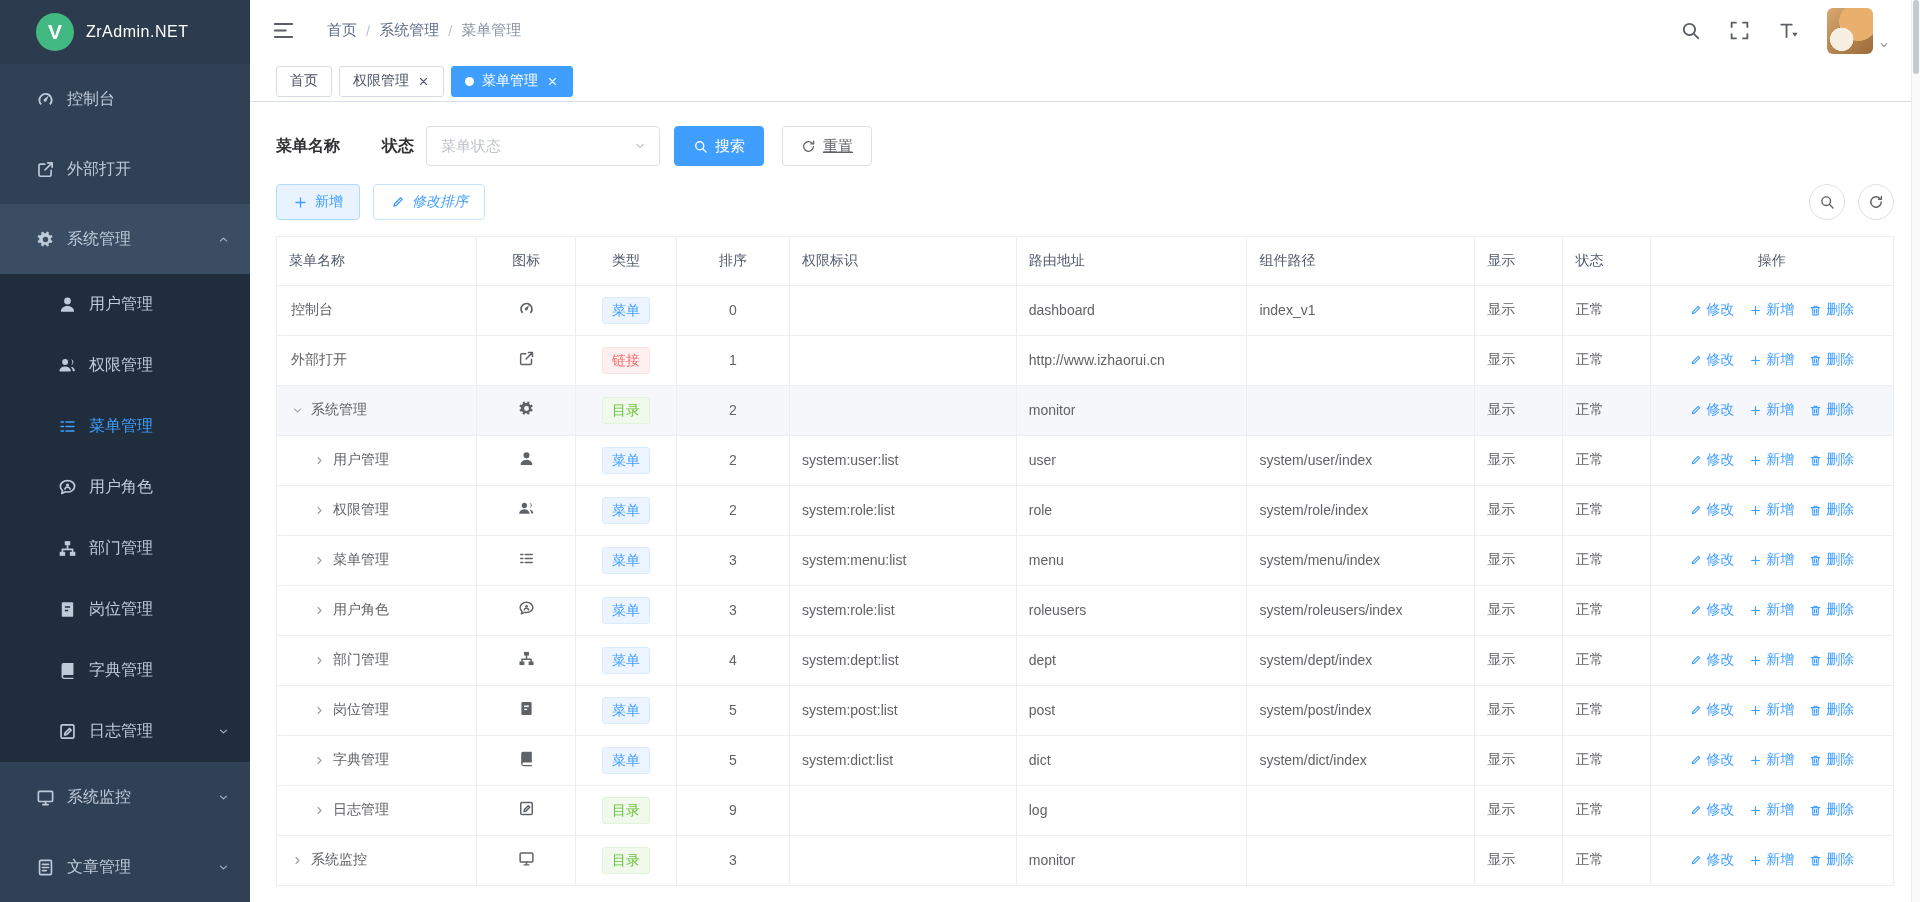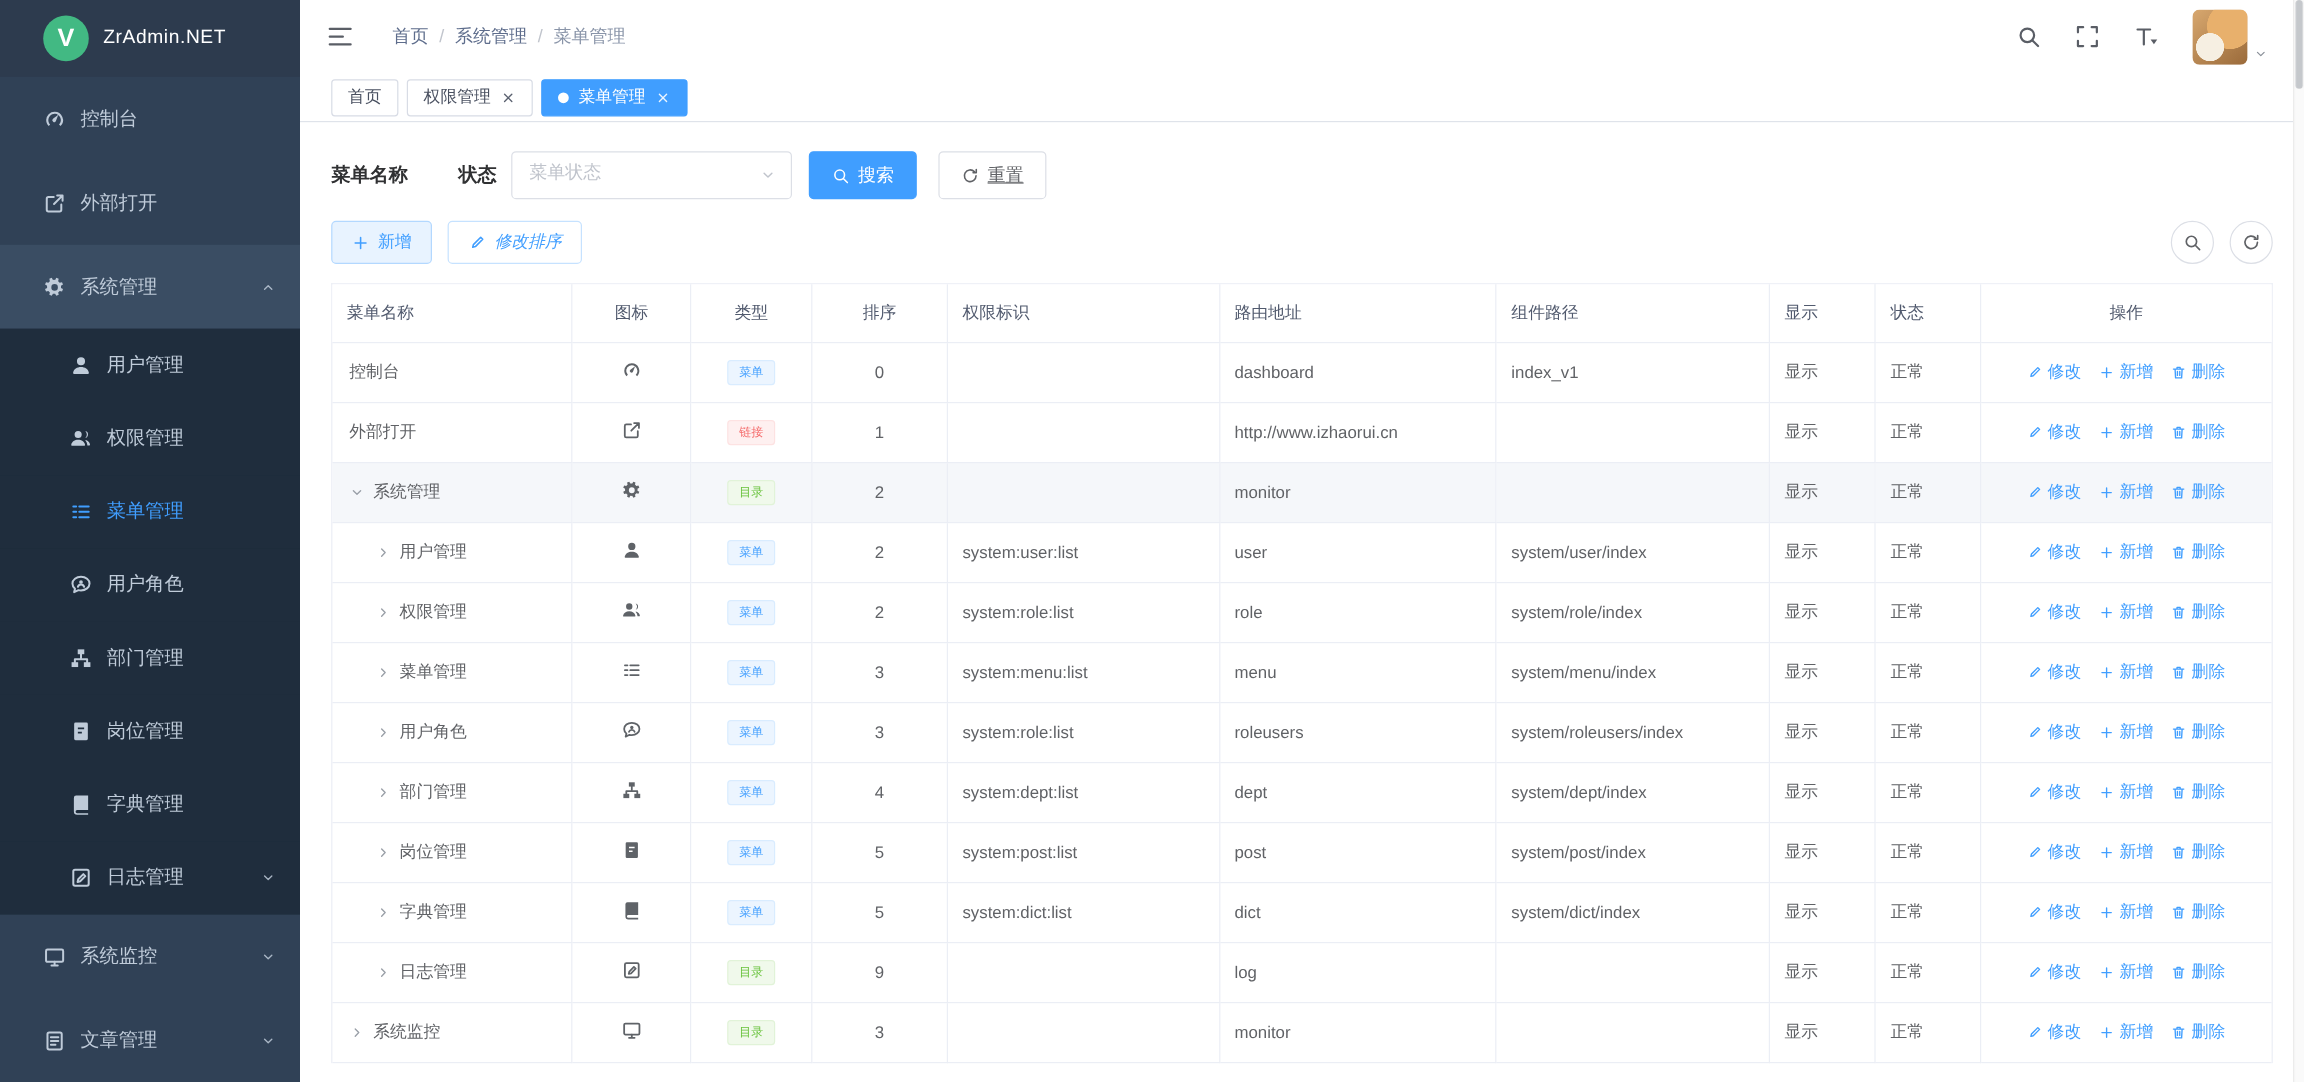--- a/index.html
+++ b/index.html
@@ -56,21 +56,21 @@
   .tab .dot { width: 9px; height: 9px; background: #fff; border-radius: 50%; }
   .tab-close { width: 13px; height: 13px; opacity: .9; }
 
   
   .content { flex: 1; padding: 24px 26px 0; overflow: hidden; background: #fff; }
   .filter-row { display: flex; align-items: center; }
   .f-label { font-weight: bold; font-size: 16px; color: #303133; white-space: nowrap; }
   .inp { width: 193px; height: 40px; border: 1px solid #dcdfe6; border-radius: 4px; padding: 0 14px; font-size: 15px; color: #606266; outline: none; margin-left: 28px; font-family: inherit; }
   .inp::placeholder { color: #c0c4cc; }
   .lbl-status { margin-left: 42px; }
-  .select { width: 234px; height: 40px; border: 1px solid #dcdfe6; border-radius: 4px; display: flex; align-items: flex-end; justify-content: space-between; padding: 0 12px 12px 14px; color: #c0c4cc; font-size: 15px; background: #fff; cursor: pointer; margin-left: 12px; }
+  .select { width: 234px; height: 40px; border: 1px solid #dcdfe6; border-radius: 4px; display: flex; align-items: center; justify-content: space-between; padding: 0 12px 0 14px; color: #c0c4cc; font-size: 15px; background: #fff; cursor: pointer; margin-left: 12px; }
   .sel-caret { width: 14px; height: 14px; color: #c0c4cc; }
   .btn { height: 40px; border-radius: 4px; display: inline-flex; align-items: center; gap: 7px; font-size: 15px; padding: 0 18px; cursor: pointer; border: 1px solid transparent; background: #fff; font-family: inherit; white-space: nowrap; }
   .btn [data-icon] { width: 15px; height: 15px; }
   .btn.primary { background: #409eff; color: #fff; border-color: #409eff; margin-left: 14px; }
   .btn.plain { border-color: #dcdfe6; color: #606266; margin-left: 18px; text-decoration: underline; }
   .toolbar { margin-top: 18px; display: flex; align-items: center; gap: 13px; }
   .toolbar .btn { height: 36px; font-size: 14px; padding: 0 16px; margin-left: 0; }
   .btn.soft { background: #e8f3ff; border-color: #b3d8ff; color: #409eff; }
   .btn.soft2 { background: #fff; border-color: #c6e2ff; color: #409eff; font-style: italic; }
   .circle-btn { width: 36px; height: 36px; border: 1px solid #dcdfe6; border-radius: 50%; color: #606266; cursor: pointer; background: #fff; }
@@ -85,21 +85,21 @@
   thead th { height: 48px; color: #515a6e; font-weight: normal; background: #fff; }
   td { height: 50px; }
   tr.highlight td { background: #f5f7fa; }
   .al-c { text-align: center; }
   .al-l { text-align: left; }
   .name-cell { display: flex; align-items: center; gap: 7px; }
   .name-cell.indent-0 { padding-left: 2px; }
   .name-cell.indent-1 { padding-left: 24px; }
   .expand-icon { width: 13px; height: 13px; color: #9aa0a8; cursor: pointer; }
   .cell-icon { width: 17px; height: 17px; color: #5f6368; }
-  .tag { display: inline-block; padding: 2px 9px; font-size: 10px; border-radius: 3px; border: 1px solid; line-height: 1.5; }
+  .tag { display: inline-block; padding: 2px 9px; font-size: 14px; border-radius: 3px; border: 1px solid; line-height: 1.5; }
   .tag-blue  { color: #409eff; background: #ecf5ff; border-color: #d9ecff; }
   .tag-red   { color: #f56c6c; background: #fef0f0; border-color: #fde2e2; }
   .tag-green { color: #67c23a; background: #f0f9eb; border-color: #e1f3d8; }
   .ops { display: flex; align-items: center; justify-content: center; gap: 15px; }
   .op { color: #409eff; display: inline-flex; align-items: center; gap: 4px; cursor: pointer; text-decoration: none; white-space: nowrap; }
   .op [data-icon] { width: 13px; height: 13px; }
 
   
   .scrollbar { position: fixed; top: 0; right: 0; width: 9px; height: 902px; background: #fafafa; border-left: 1px solid #ececec; }
   .scroll-thumb { position: absolute; top: 0; left: 1px; width: 6px; height: 74px; border-radius: 3px; background: #c5c8cc; }

